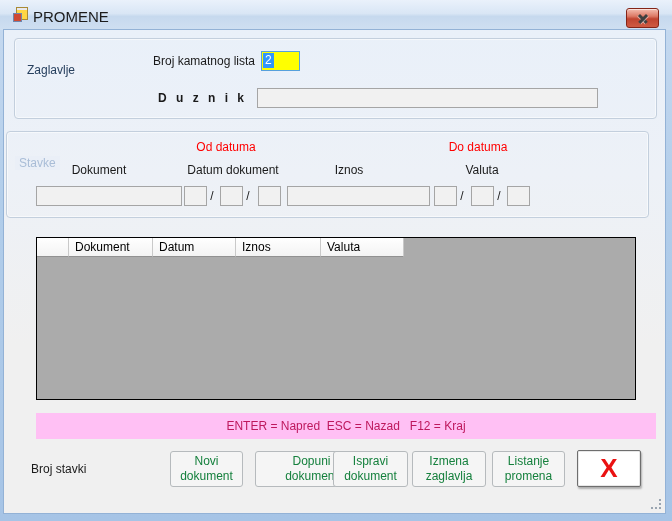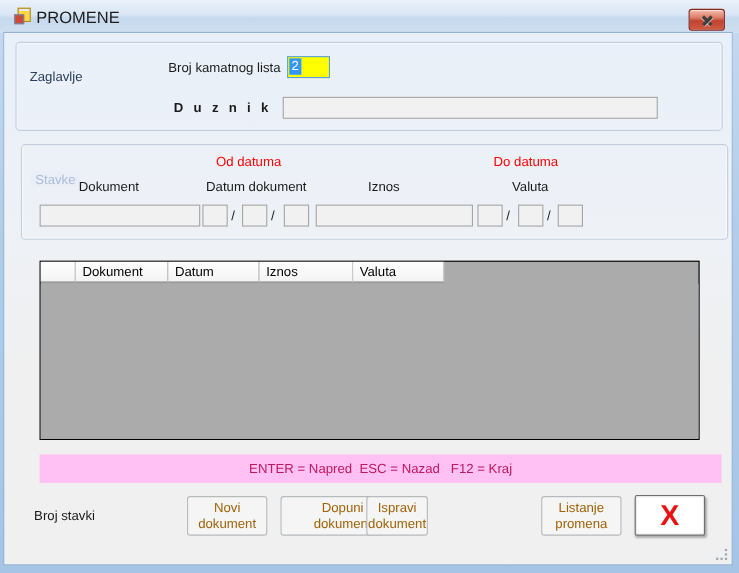--- a/index.html
+++ b/index.html
@@ -29,21 +29,21 @@
   .close-glyph i:last-child{transform:rotate(-45deg);}
   
   .client{
     position:absolute;left:4px;top:30px;width:661px;height:483px;
     background:linear-gradient(180deg,#e9f0f9 0%,#edf1f7 30%,#f0f0f0 65%,#f0f0f0 100%);
     box-shadow:0 0 0 1px #93b2d6;
   }
   
   .groupbox{position:absolute;border:1px solid #c3cfdd;border-radius:4px;box-shadow:inset 0 0 0 1px rgba(255,255,255,.55);}
   .gb-zaglavlje{left:10px;top:8px;width:641px;height:79px;}
-  .gb-stavke{left:15px;top:101px;width:641px;height:85px;}
+  .gb-stavke{left:2px;top:101px;width:641px;height:85px;}
   .gb-legend{position:absolute;top:-8px;left:8px;padding:0 4px;font-size:12px;background:#ecf1f9;margin-top:32px;}
   .gb-zaglavlje .gb-legend{color:#27405e;}
   .gb-stavke .gb-legend{color:#a9bdd7;background:#eaeff7;}
   
   .lbl{position:absolute;height:14px;line-height:14px;white-space:nowrap;}
   .lbl-right{text-align:right;}
   .lbl-center{text-align:center;}
   .red{color:#ff0000;}
   
   .tbox{position:absolute;height:18px;background:#f1f1f1;border:1px solid #a5a5a5;}
@@ -65,26 +65,26 @@
   .statusbar{
     position:absolute;left:32px;top:383px;width:620px;height:26px;background:#ffc0f4;
     display:flex;align-items:center;justify-content:center;
   }
   .statusbar span{white-space:pre;color:#be185d;}
   
   .count-label{position:absolute;left:27px;top:432px;}
   .btn{
     position:absolute;top:421px;height:36px;box-sizing:border-box;
     background:#f5f5f5;border:1px solid #b6babd;border-radius:3px;
-    color:#a16207;text-align:center;white-space:pre-line;line-height:15px;
+    color:#15803d;text-align:center;white-space:pre-line;line-height:15px;
     display:flex;align-items:center;justify-content:center;font-size:12px;
   }
   .btn-novi{left:166px;width:73px;}
   .btn-dopuni{left:251px;width:93px;padding-left:20px;}
-  .btn-ispravi{left:329px;width:56px;}
+  .btn-ispravi{left:329px;width:75px;}
   .btn-izmena{left:408px;width:74px;}
   .btn-listanje{left:488px;width:73px;}
   .btn-x{
     position:absolute;left:573px;top:420px;width:64px;height:37px;box-sizing:border-box;
     background:#ffffff;border:1px solid #6e6e6e;border-radius:2px;
     box-shadow:1px 2px 2px rgba(0,0,0,.28), inset 0 0 0 1px #e8e8e8;
     display:flex;align-items:center;justify-content:center;cursor:pointer;
     color:#ea1212;font-size:26px;font-weight:bold;
   }
   .grip{position:absolute;right:4px;bottom:4px;width:9px;height:9px;}
@@ -162,20 +162,22 @@
       <span>ENTER = Napred  ESC = Nazad   F12 = Kraj</span>
     </div>
 
     <div class="lbl count-label">Broj stavki</div>
     <div class="btn btn-novi">Novi
 dokument</div>
     <div class="btn btn-dopuni">Dopuni
 dokument</div>
     <div class="btn btn-ispravi">Ispravi
 dokument</div>
+    <div class="btn btn-izmena">Izmena
+zaglavlja</div>
     <div class="btn btn-listanje">Listanje
 promena</div>
     <div class="btn-x">X</div>
 
     <div class="grip">
       <i class="g1"></i>
         <i class="g2"></i>
         <i class="g3"></i>
         <i class="g4"></i>
         <i class="g5"></i>

